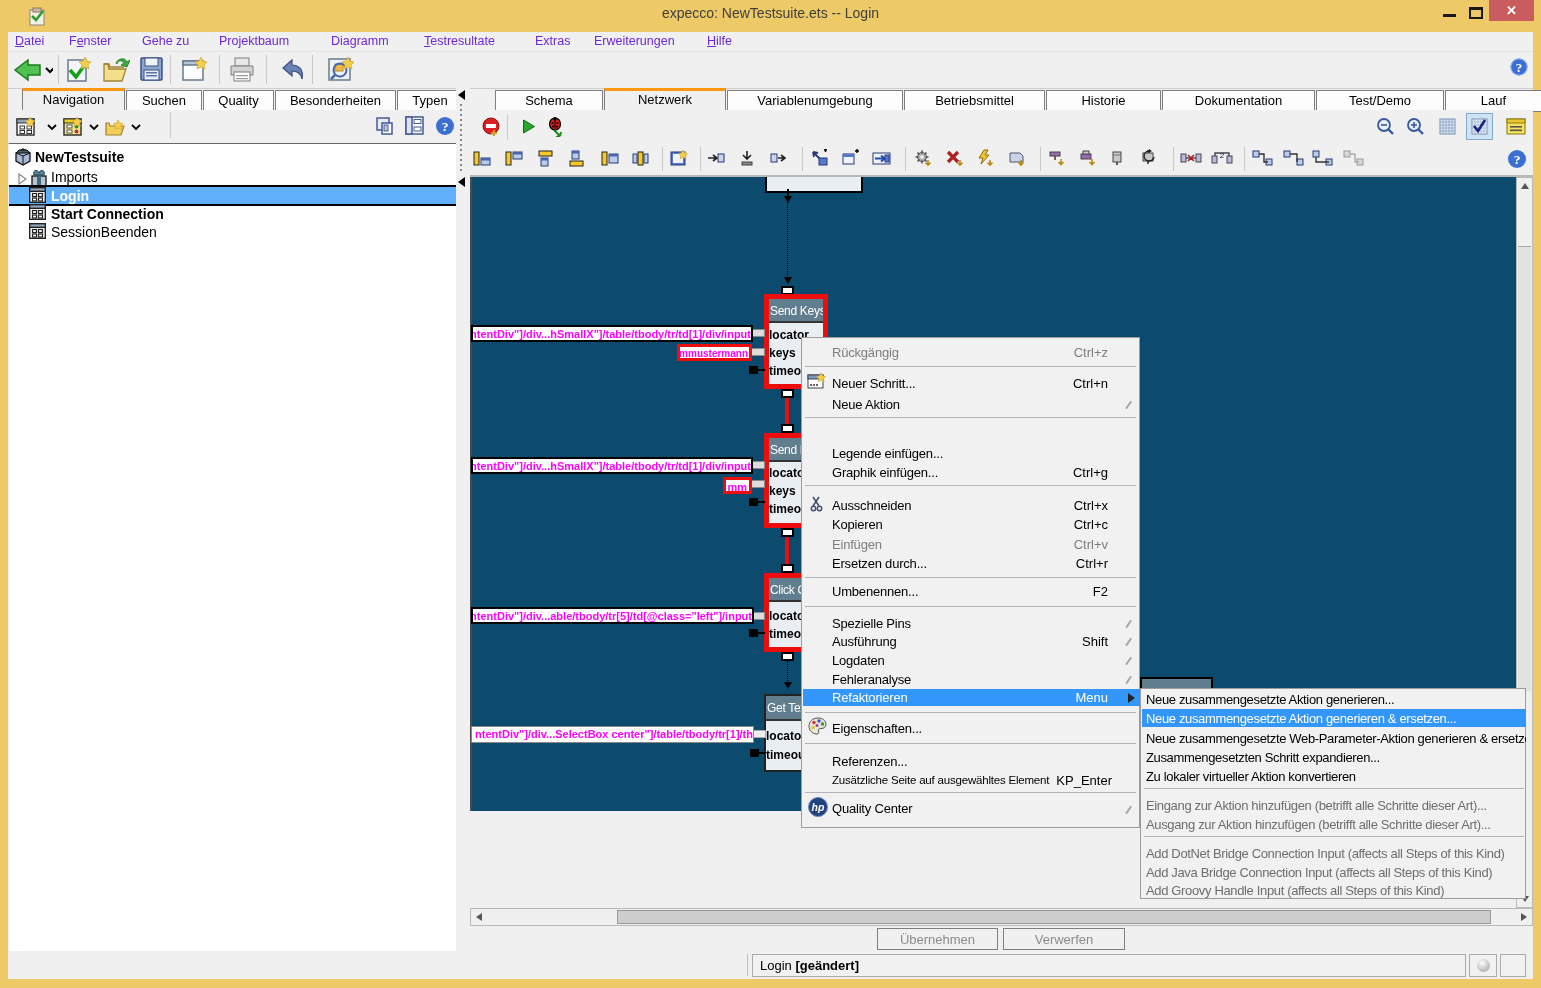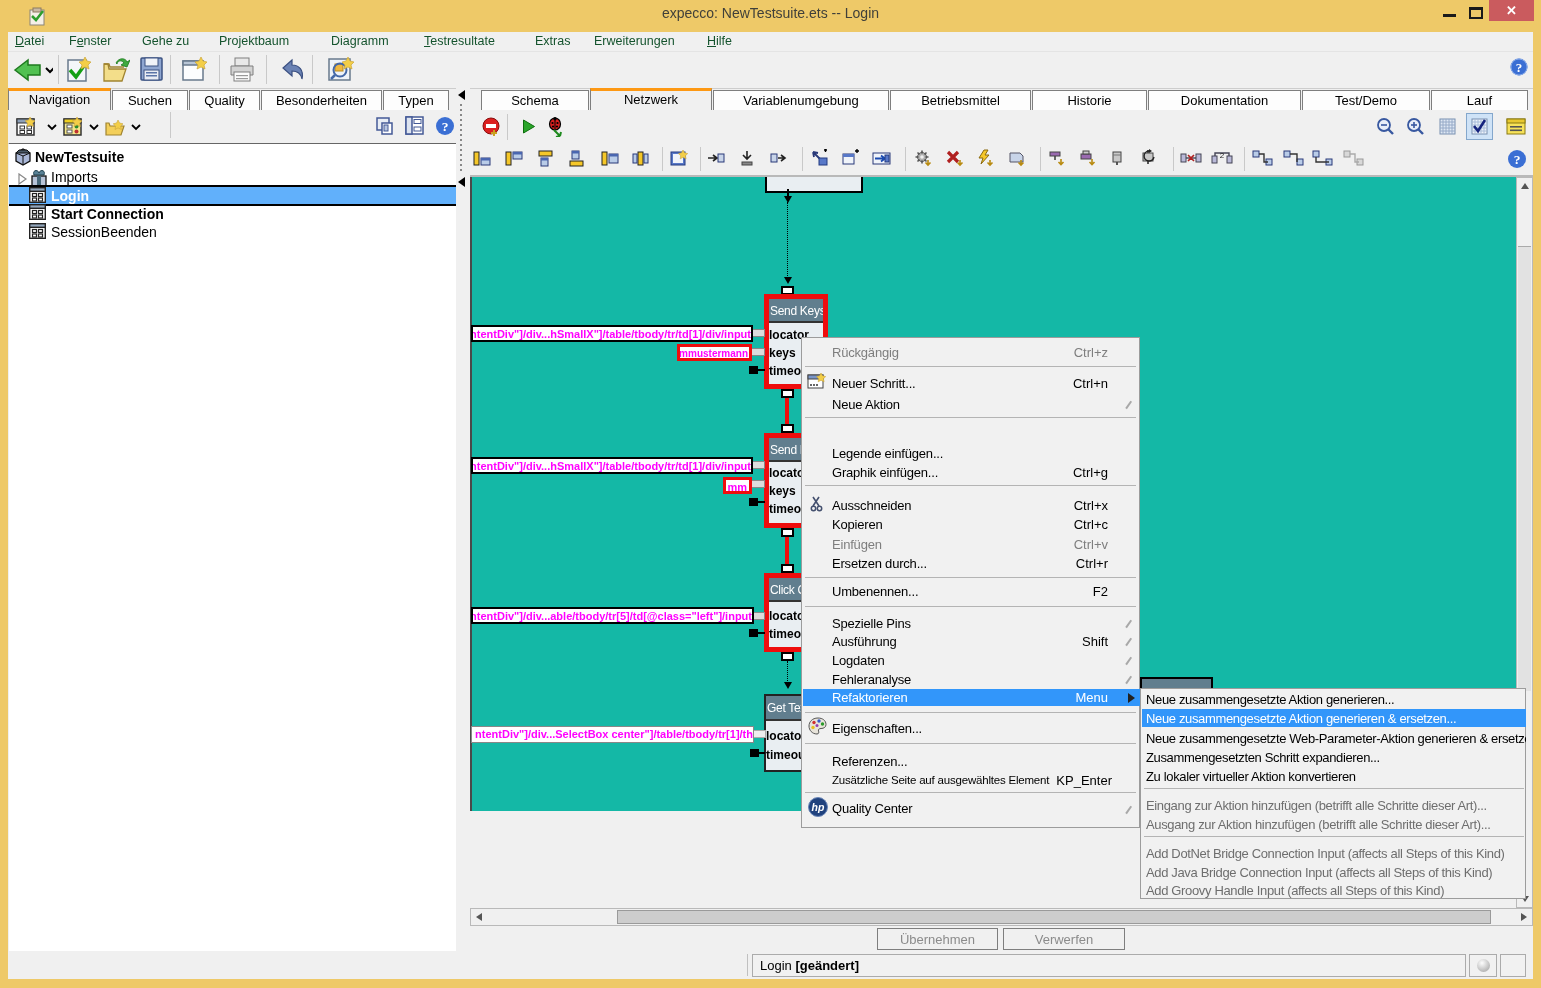--- a/index.html
+++ b/index.html
@@ -6,27 +6,27 @@
 body{width:1541px;height:988px;overflow:hidden;font-family:"Liberation Sans",sans-serif;}
 .a{position:absolute;}
 #app{position:relative;width:1541px;height:988px;background:#eec968;outline:1px solid #b89044;}
 #client{left:8px;top:32px;width:1525px;height:947px;background:#f0f0f0;}
 
 #title{left:0;top:0;width:100%;height:32px;text-align:center;font-size:14px;color:#40403a;line-height:26px;}
 #wbtn-min{left:1443px;top:14px;width:13px;height:3px;background:#1a1a1a;}
 #wbtn-max{left:1469px;top:7px;width:10px;height:7px;border:2px solid #1a1a1a;border-top-width:3px;}
 #wbtn-close{left:1489px;top:0;width:45px;height:21px;background:#ca5b5e;color:#fff;text-align:center;font-size:13px;font-weight:bold;line-height:21px;}
 
-#menubar{left:8px;top:32px;width:1525px;height:19px;background:#f0f0f0;font-size:12.5px;color:#14532d;}
+#menubar{left:8px;top:32px;width:1525px;height:19px;background:#f0f0f0;font-size:12.5px;color:#6d28d9;}
 #menubar span{position:absolute;top:2px;}
 
 #toolbar{left:8px;top:51px;width:1525px;height:36px;background:#f0f0f0;border-top:1px solid #e4e4e4;border-bottom:1px solid #cdcdcd;}
 .tsep{position:absolute;top:3px;width:1px;height:29px;background:#c9c9c9;}
 
-.tab{position:absolute;box-sizing:border-box;height:22px;border:1px solid #7e7e7e;background:#fdfdfd;font-size:13px;text-align:center;line-height:20px;color:#000;}
+.tab{position:absolute;box-sizing:border-box;height:22px;border:1px solid #7e7e7e;background:#fdfdfd;font-size:13px;text-align:center;line-height:20px;color:#000;margin-left:14px;}
 .tab.act{background:#f0f0f0;border-top:3px solid #fd9813;border-bottom:none;height:23px;line-height:18px;}
 
 #ltree{left:9px;top:143px;width:447px;height:807px;background:#fff;border-top:1px solid #666;}
 .trow{position:absolute;left:0;width:447px;height:17px;font-size:14px;color:#000;}
 
 .menu{background:#f1f1f1;border:1px solid #9c9c9c;box-sizing:border-box;}
 .mi{position:absolute;left:1px;width:337px;height:19px;font-size:13px;color:#000;}
 .mi .lab{position:absolute;left:29px;top:2px;white-space:nowrap;letter-spacing:-0.2px;}
 .mi .sc{position:absolute;right:32px;top:2px;}
 .mi.gray{color:#7e7e7e;}
@@ -455,21 +455,21 @@
         <rect x="1" y="1" width="6" height="6" fill="#d8d8d8" stroke="#999"></rect>
         <rect x="14" y="9" width="6" height="6" fill="#d8d8d8" stroke="#999"></rect>
         <path d="M7 4 l5 0 0 8 4 0" stroke="#aaa" stroke-width="1.4" fill="none"></path>
       </svg>
 <svg class="a" style="left:1037px;top:5px;" width="20" height="20">
         <circle cx="10" cy="10" r="9" fill="#3b6fd4"></circle>
         <text x="10" y="14.5" font-size="13.5" font-weight="bold" fill="#fff" text-anchor="middle" font-family="Liberation Serif,serif">?</text>
       </svg>
 </div>
 
-<div class="a" id="canvas" style="left:470px;top:177px;width:1046px;height:634px;background:#14b8a6;overflow:hidden;">
+<div class="a" id="canvas" style="left:470px;top:177px;width:1046px;height:634px;background:#0c4a6e;overflow:hidden;">
 <div class="a" style="left:0;top:0;width:2px;height:731px;background:#4a4a4a;"></div>
 <div class="a" style="left:295px;top:-2px;width:94px;height:14px;background:#e9eef2;border:2px solid #000;"></div>
 <div class="a" style="left:317px;top:12px;width:1.5px;height:8px;background:#000;"></div>
 <div class="arrowdn" style="left:314px;top:19px;"></div>
 <div class="a" style="left:317px;top:25px;width:1px;height:80px;border-left:1.5px dotted #000;"></div>
 <div class="arrowdn" style="left:314px;top:100px;"></div>
 <div class="pin" style="left:311px;top:109px;"></div>
 
 <div class="blk-red" style="left:294px;top:117px;width:64px;height:95px;">
 <div class="blk-hd">Send Keys</div>

